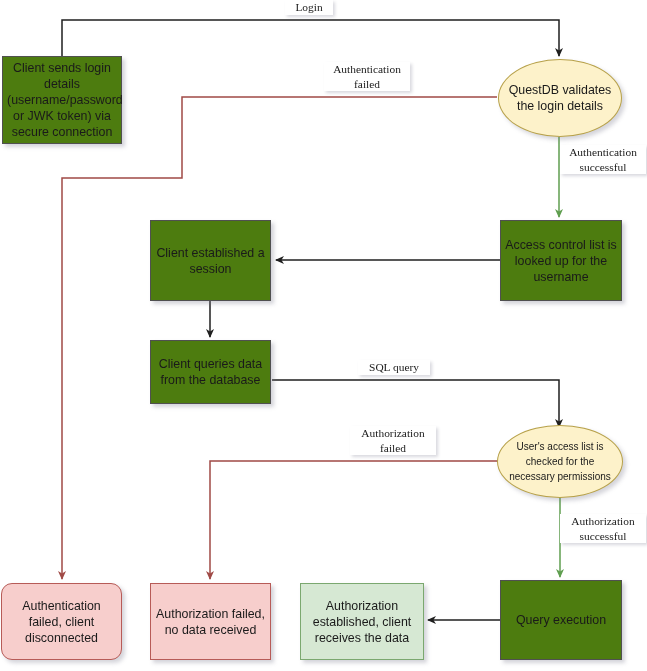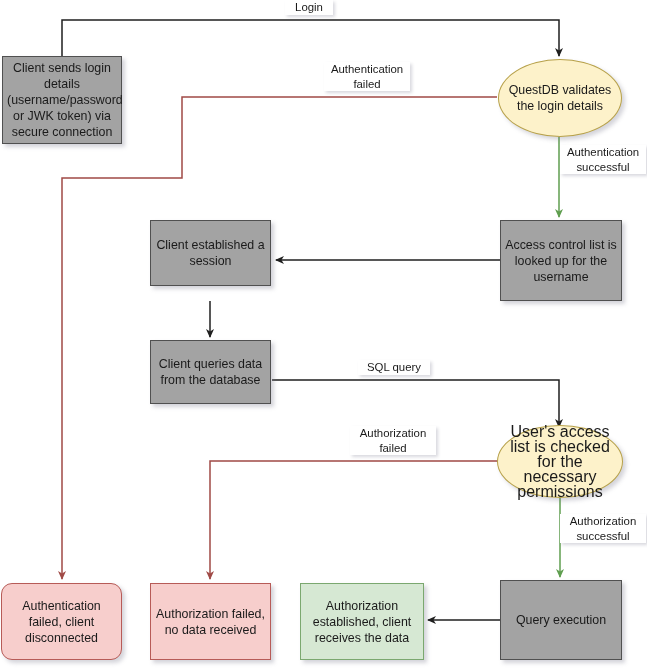--- a/index.html
+++ b/index.html
@@ -31,21 +31,21 @@
     display: flex;
     align-items: center;
     justify-content: center;
     text-align: center;
     font-size: 12.4px;
     line-height: 16px;
     color: #1a1a1a;
     padding: 2px 4px;
   }
   .node-box {
-    background: #a3a3a3;
+    background: #4d7c0f;
     border: 1.3px solid #505050;
     box-shadow: 3px 3px 4px rgba(120,120,140,0.32);
     justify-content: center;
   }
   .node-ellipse {
     background: #fdf2ca;
     border: 1.3px solid #b7a14a;
     border-radius: 50%;
     box-shadow: 3px 3px 4px rgba(120,120,140,0.32);
   }
@@ -65,20 +65,21 @@
   .edge-label {
     position: absolute;
     background: #ffffff;
     font-size: 11.4px;
     line-height: 14.5px;
     color: #1a1a1a;
     text-align: center;
     white-space: pre-line;
     box-shadow: 2px 2px 3px rgba(130,130,150,0.30);
     padding: 0 2px;
+    font-family: Liberation Serif, serif;
   }
 </style>
 </head>
 <body>
 
 <div id="canvas">
 
   <svg class="edges" viewBox="0 0 647 671" xmlns="http://www.w3.org/2000/svg">
     <defs>
       <marker id="arrow-black" markerWidth="10" markerHeight="10" refX="8" refY="4" orient="auto" markerUnits="userSpaceOnUse">
@@ -130,33 +131,33 @@
   </svg>
 
   <div class="node node-box" style="left:2px; top:56px; width:120px; height:88px;">
     <span class="node-inner">Client sends login details (username/password or JWK token) via secure connection</span>
   </div>
 
   <div class="node node-ellipse" style="left:498px; top:59px; width:124px; height:78px;">
     <span class="node-inner">QuestDB validates the login details</span>
   </div>
 
-  <div class="node node-box" style="left:150px; top:220px; width:121px; height:66px;">
+  <div class="node node-box" style="left:150px; top:220px; width:121px; height:81px;">
     <span class="node-inner">Client established a session</span>
   </div>
 
   <div class="node node-box" style="left:500px; top:220px; width:122px; height:81px;">
     <span class="node-inner">Access control list is looked up for the username</span>
   </div>
 
   <div class="node node-box" style="left:150px; top:340px; width:121px; height:64px;">
     <span class="node-inner">Client queries data from the database</span>
   </div>
 
-  <div class="node node-ellipse" style="left:497px; top:425px; width:126px; height:73px; font-size:16px; line-height:15px;">
+  <div class="node node-ellipse" style="left:497px; top:425px; width:126px; height:73px; font-size:10px; line-height:15px;">
     <span class="node-inner">User's access list is checked for the necessary permissions</span>
   </div>
 
   <div class="node node-box" style="left:500px; top:580px; width:122px; height:80px;">
     <span class="node-inner">Query execution</span>
   </div>
 
   <div class="node node-red" style="left:1px; top:583px; width:121px; height:77px;border-radius:11px;">
     <span class="node-inner">Authentication failed, client disconnected</span>
   </div>

